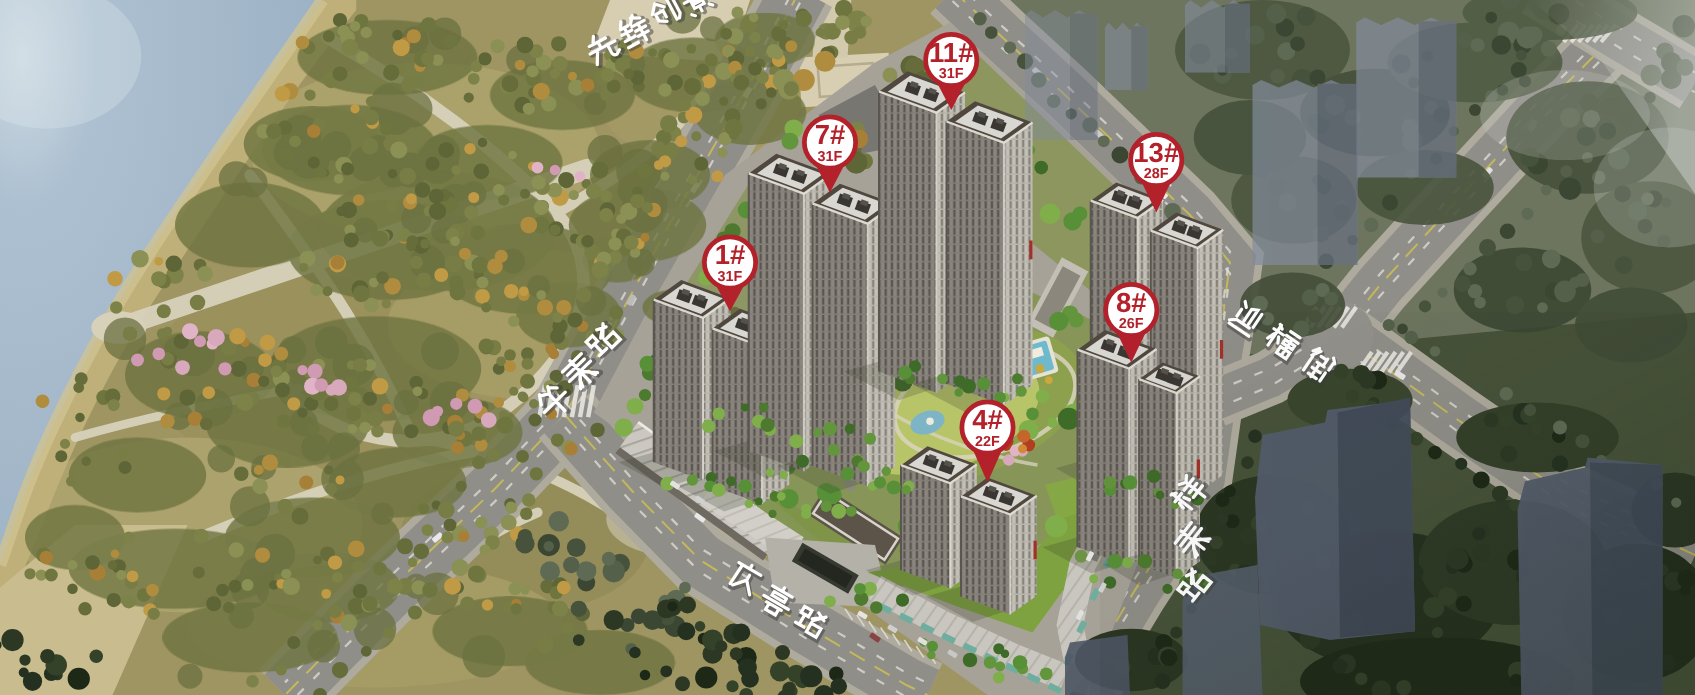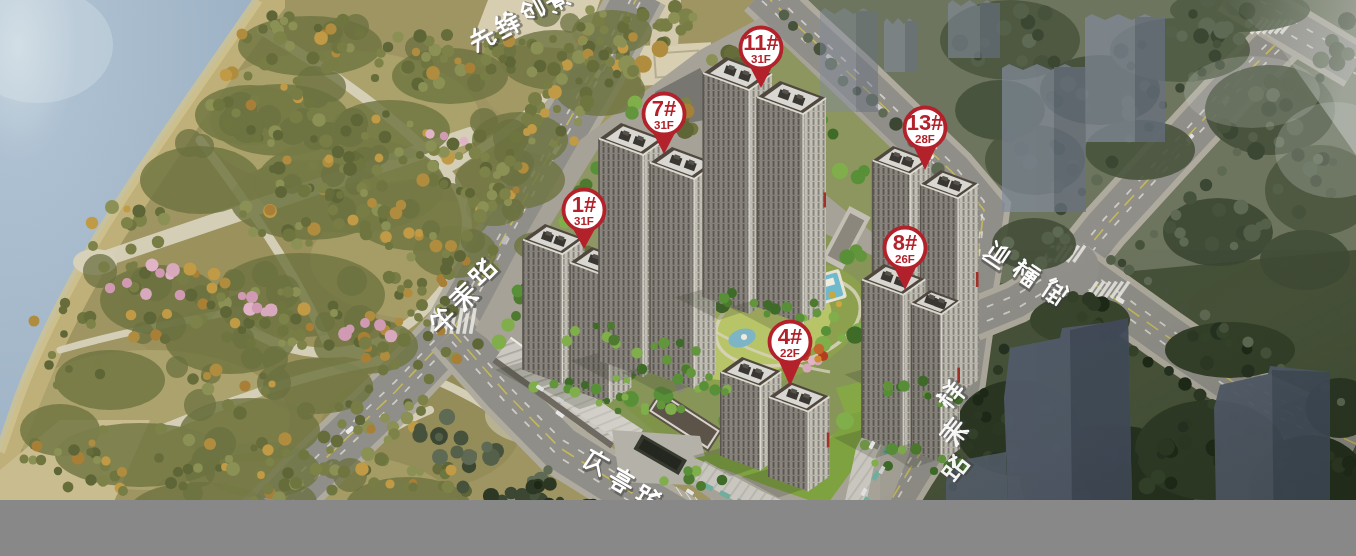--- a/index.html
+++ b/index.html
@@ -1,14 +1,14 @@
 <!DOCTYPE html>
 <html><head><meta charset="utf-8"><style>
 html,body{margin:0;padding:0;background:#888;}
-#stage{position:relative;width:1356px;height:500px;overflow:hidden;font-family:"Liberation Sans",sans-serif;}
+#stage{position:relative;width:1356px;height:556px;overflow:hidden;font-family:"Liberation Sans",sans-serif;}
 </style></head><body>
 <div id="stage">
 <svg width="1356" height="556" viewBox="0 0 1356 556">
 <defs>
 <radialGradient id="waterg" cx="7%" cy="9%" r="115%">
  <stop offset="0%" stop-color="#ccd9e2"></stop>
           <stop offset="20%" stop-color="#adc0d1"></stop>
           <stop offset="100%" stop-color="#97adc0"></stop>
 </radialGradient>
 <linearGradient id="hazeg" x1="0" y1="0" x2="1" y2="0.35">

